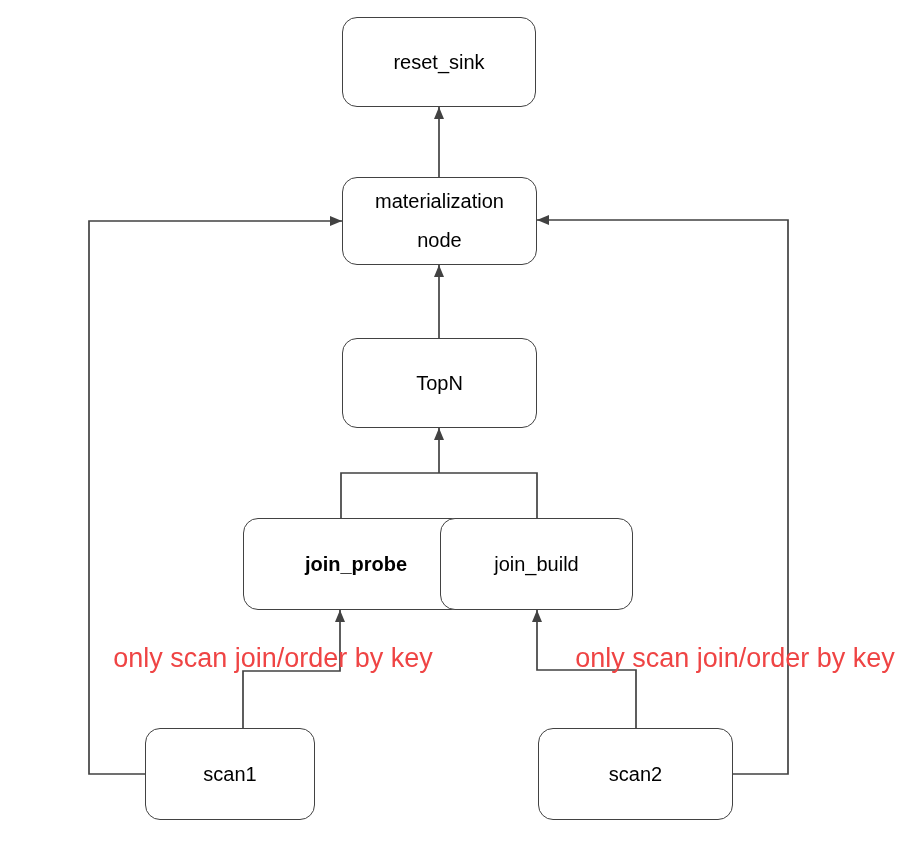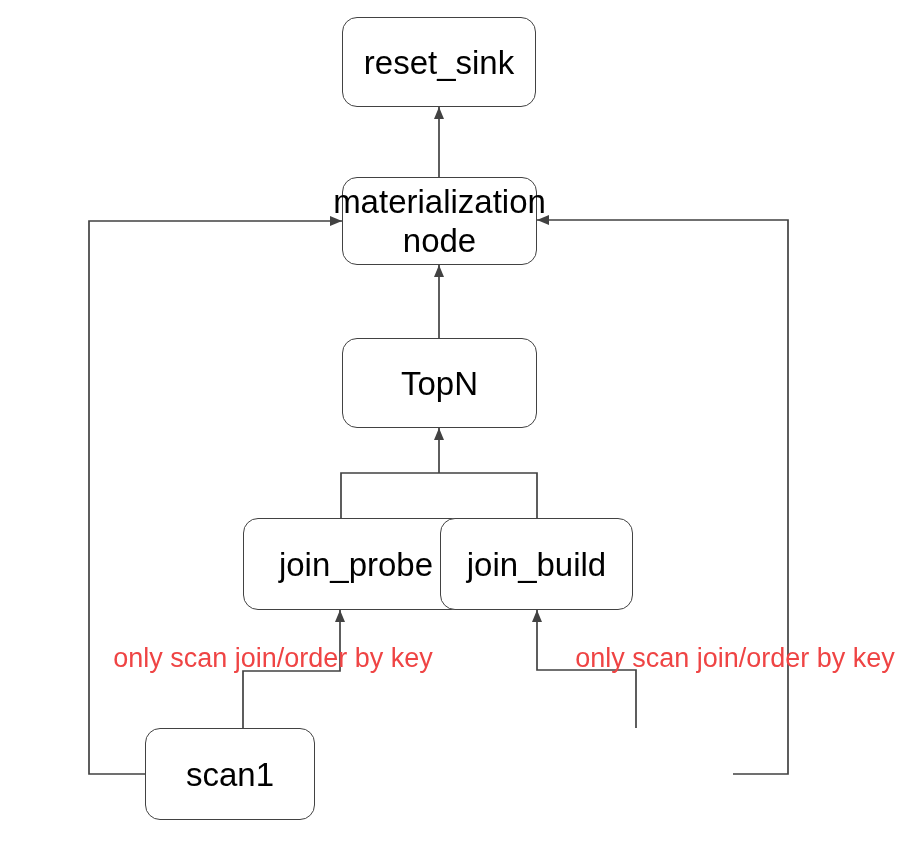--- a/index.html
+++ b/index.html
@@ -26,21 +26,21 @@
     position: absolute;
     box-sizing: border-box;
     background: #ffffff;
     border: 1.4px solid #424242;
     border-radius: 15px;
     display: flex;
     flex-direction: column;
     align-items: center;
     justify-content: center;
     color: #000000;
-    font-size: 33px;
+    font-size: 20px;
     line-height: 39px;
     text-align: center;
     white-space: nowrap;
   }
   .edge-label {
     position: absolute;
     transform: translate(-50%, -50%);
     color: #ef4444;
     font-size: 27px;
     white-space: nowrap;
@@ -71,24 +71,27 @@
 <div class="node" style="left: 342px; top: 17px; width: 194px; height: 90px;">
       <div class="node-line">reset_sink</div>
     </div>
     <div class="node" style="left: 342px; top: 177px; width: 195px; height: 88px;">
       <div class="node-line">materialization</div>
       <div class="node-line">node</div>
     </div>
     <div class="node" style="left: 342px; top: 338px; width: 195px; height: 90px;">
       <div class="node-line">TopN</div>
     </div>
-    <div class="node" style="left: 243px; top: 518px; width: 226px; height: 92px;">
+    <div class="node" style="left: 243px; top: 518px; width: 226px; height: 92px; font-weight: bold;">
       <div class="node-line">join_probe</div>
     </div>
     <div class="node" style="left: 440px; top: 518px; width: 193px; height: 92px;">
       <div class="node-line">join_build</div>
     </div>
     <div class="node" style="left: 145px; top: 728px; width: 170px; height: 92px;">
       <div class="node-line">scan1</div>
     </div>
+    <div class="node" style="left: 538px; top: 728px; width: 195px; height: 92px;">
+      <div class="node-line">scan2</div>
+    </div>
     <div class="edge-label" style="left: 273px; top: 658px;">only scan join/order by key</div>
     <div class="edge-label" style="left: 735px; top: 658px;">only scan join/order by key</div>
   </div>
 
 </body></html>

